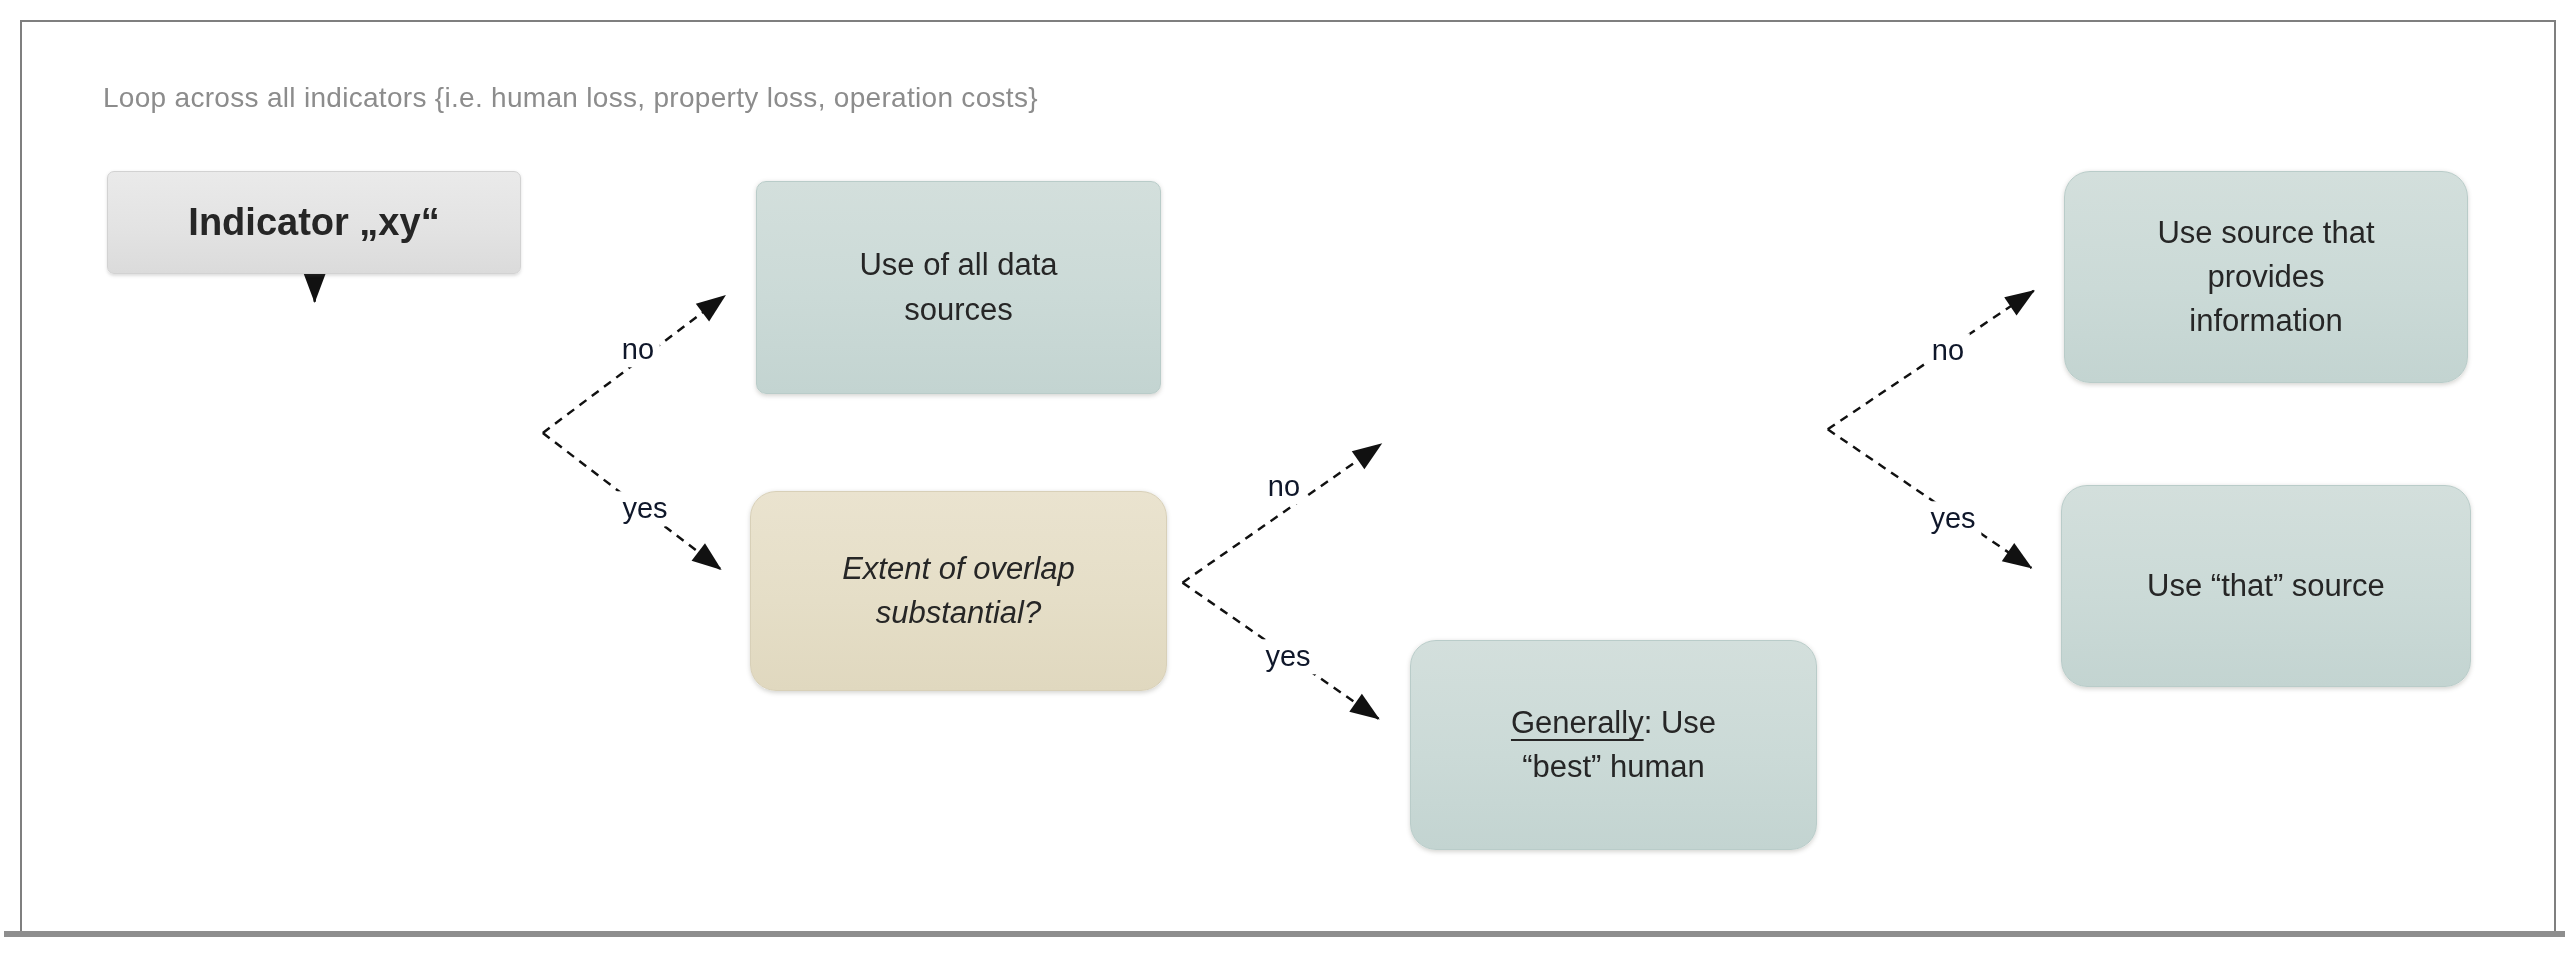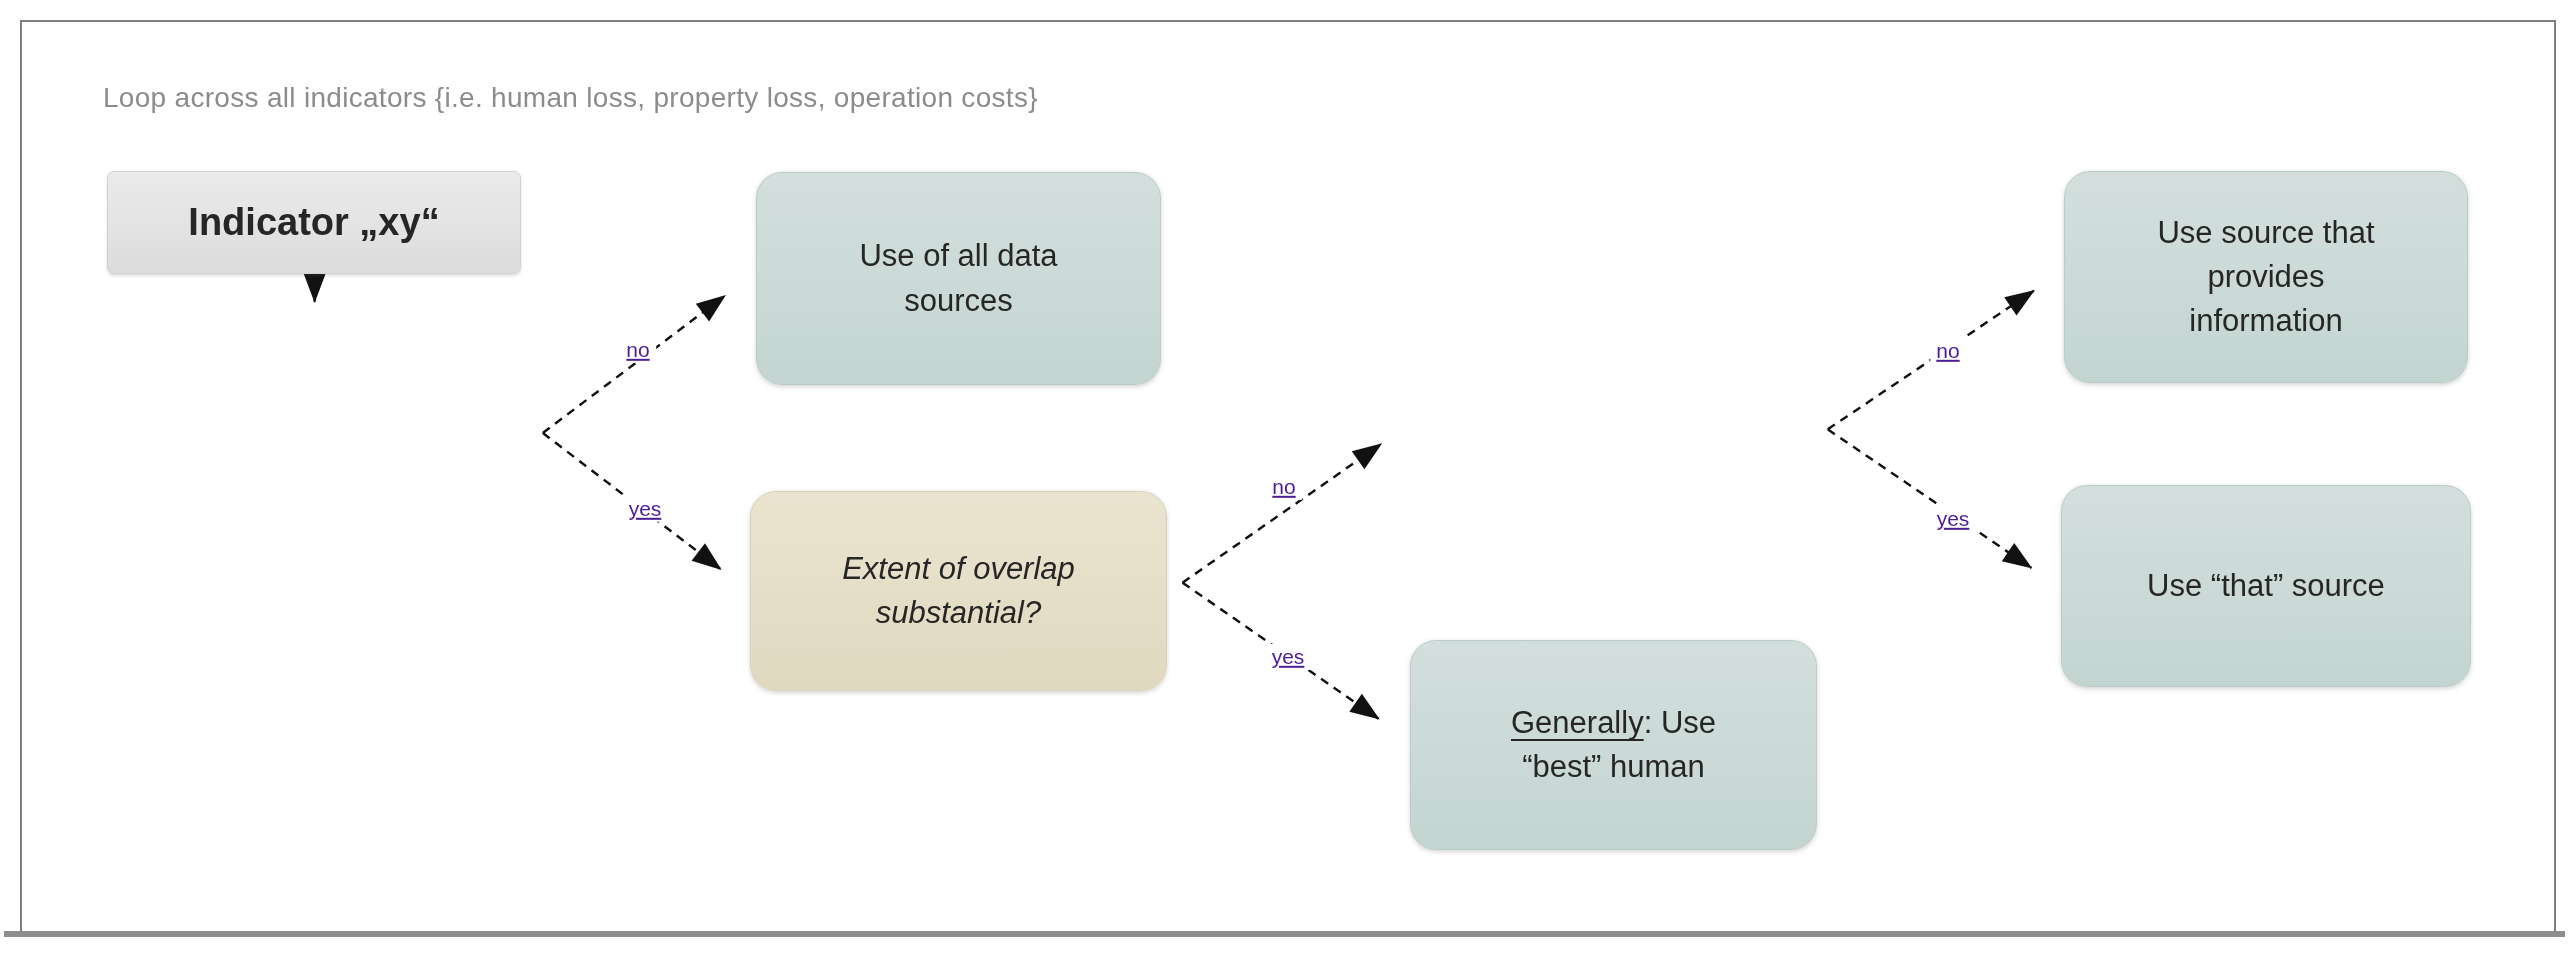--- a/index.html
+++ b/index.html
@@ -69,41 +69,40 @@
   .node.gray {
     background: linear-gradient(180deg, #eaeaea 0%, #e3e3e3 55%, #dbdbdb 100%);
     border: 0.6px solid #d2d2d2;
     border-radius: 7px;
     font-weight: bold;
     font-size: 38px;
     box-shadow: 0 1.2px 3.1px rgba(90,90,90,0.2);
   }
   #node-indicator-xy       { left: 107px;  top: 171px;  width: 414px; height: 103px; }
   #node-overlapping        { left: 105px;  top: 330px;  width: 422px; height: 206px; }
-  #node-use-all-sources    { left: 756px; top: 172px;  width: 405px; height: 213px; }
+  #node-use-all-sources    { left: 756px; top: 181px;  width: 405px; height: 213px; border-radius: 10px; }
   #node-extent-overlap     { left: 750px; top: 491px;  width: 417px; height: 200px; font-style: italic; }
   #node-particular-record  { left: 1410px; top: 330px;  width: 407px; height: 197px; }
   #node-generally-best     { left: 1410px; top: 640px; width: 407px; height: 210px; }
   #node-use-source-provides{ left: 2064px; top: 171px;  width: 404px; height: 212px; }
   #node-use-best-source    { left: 2061px; top: 485px;  width: 410px; height: 202px; }
 
   .underline {
     text-decoration: underline;
     text-decoration-thickness: 1.8px;
     text-underline-offset: 5.5px;
   }
   .edge-label {
     position: absolute;
     transform: translate(-50%, -50%);
-    font-size: 21px;
-    color: #4c1d95;
+    font-size: 29px;
+    color: #0f172a;
     background: #ffffff;
     padding: 1.2px 6.1px;
     white-space: nowrap;
-    text-decoration: underline;
   }
   #arrows {
     position: absolute;
     left: 0;
     top: 0;
     width: 2576px;
     height: 958px;
     pointer-events: none;
   }
 </style>

